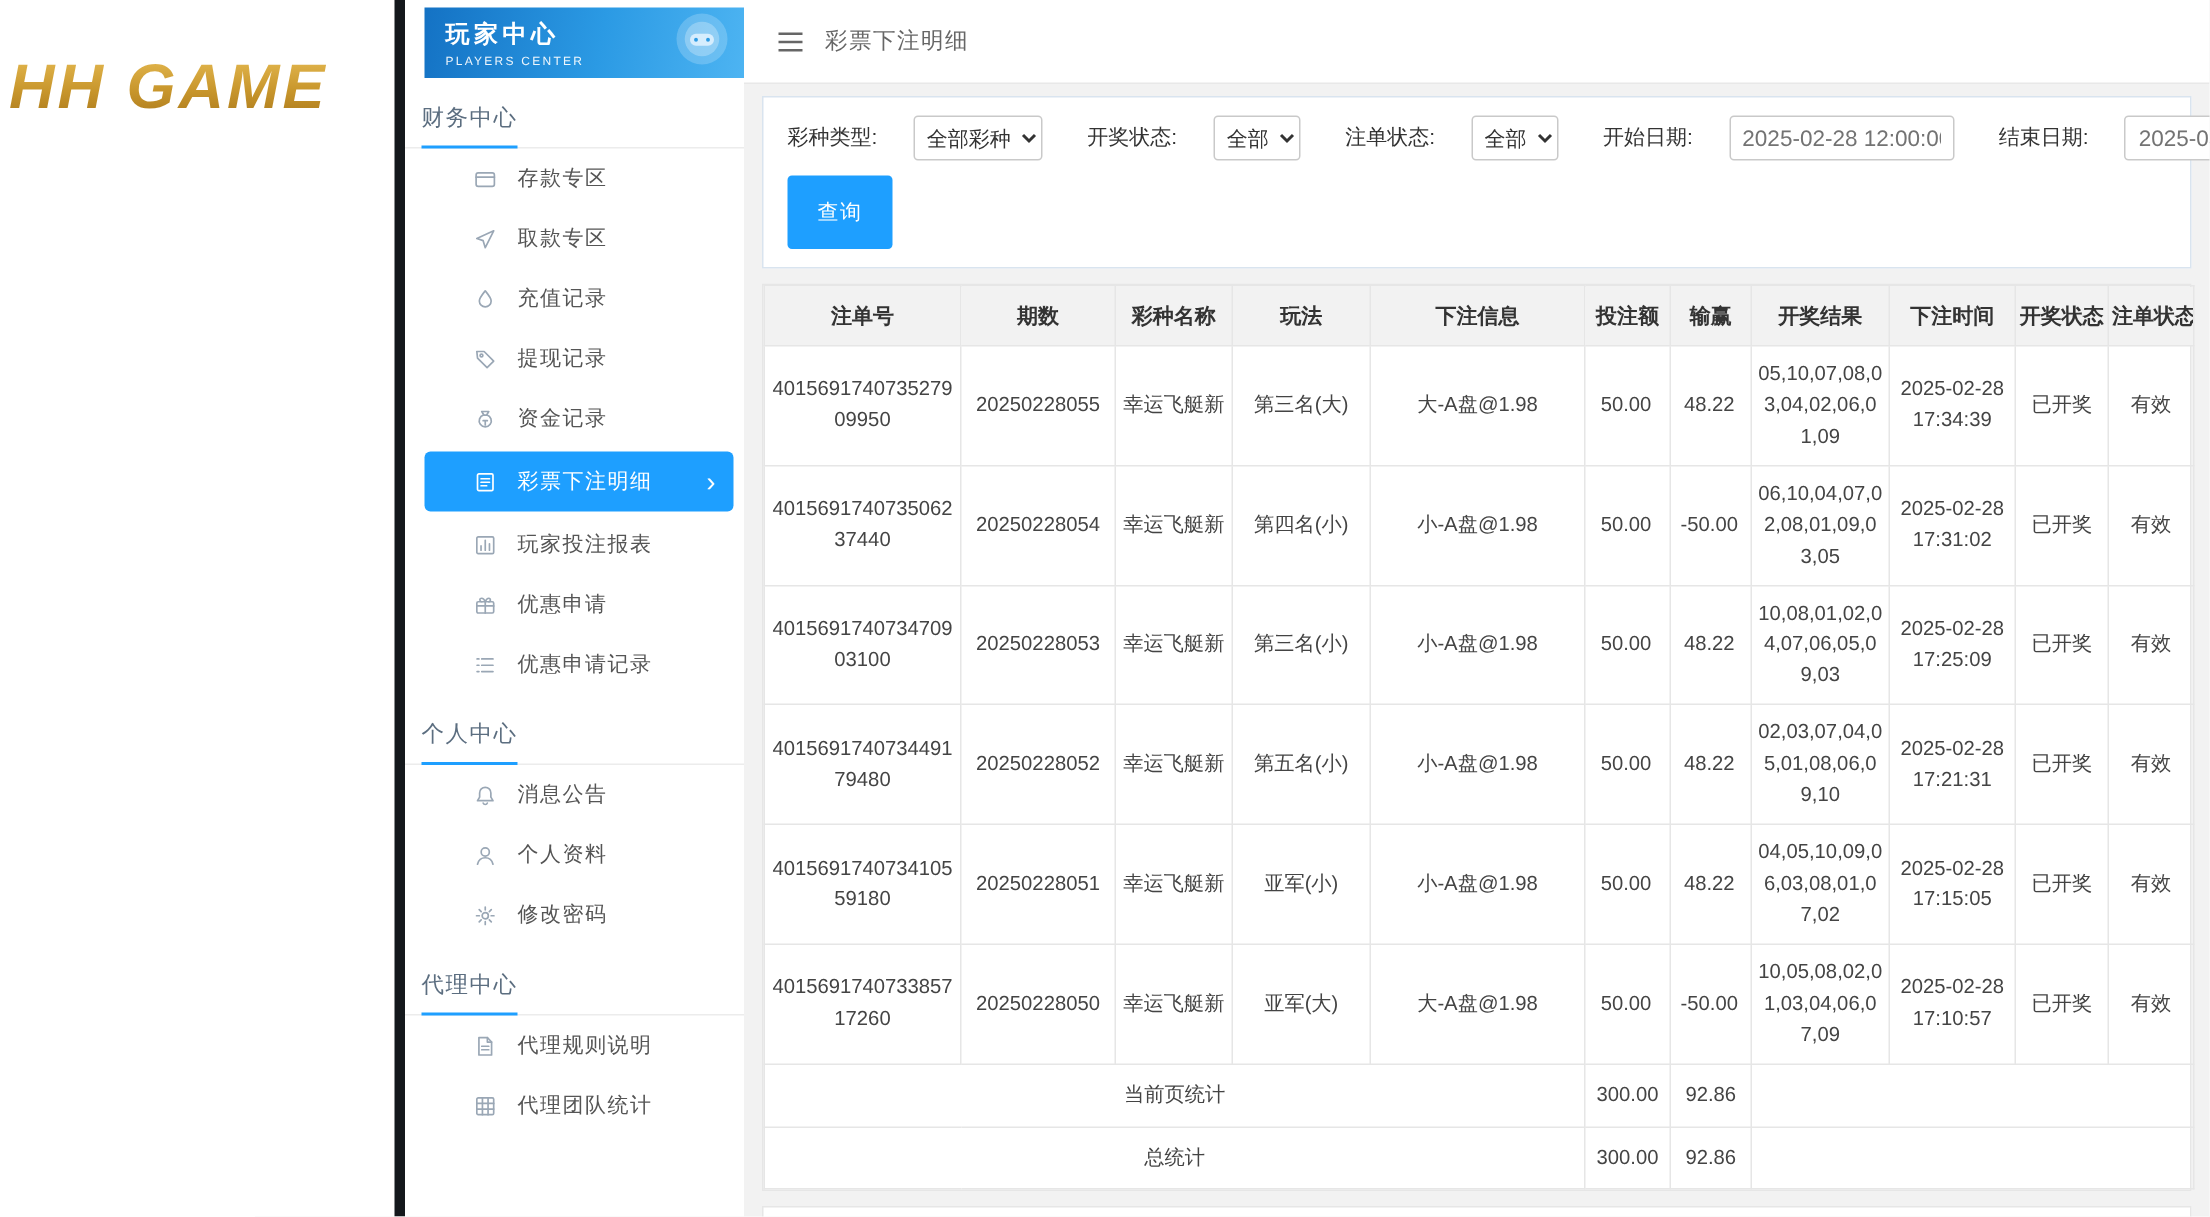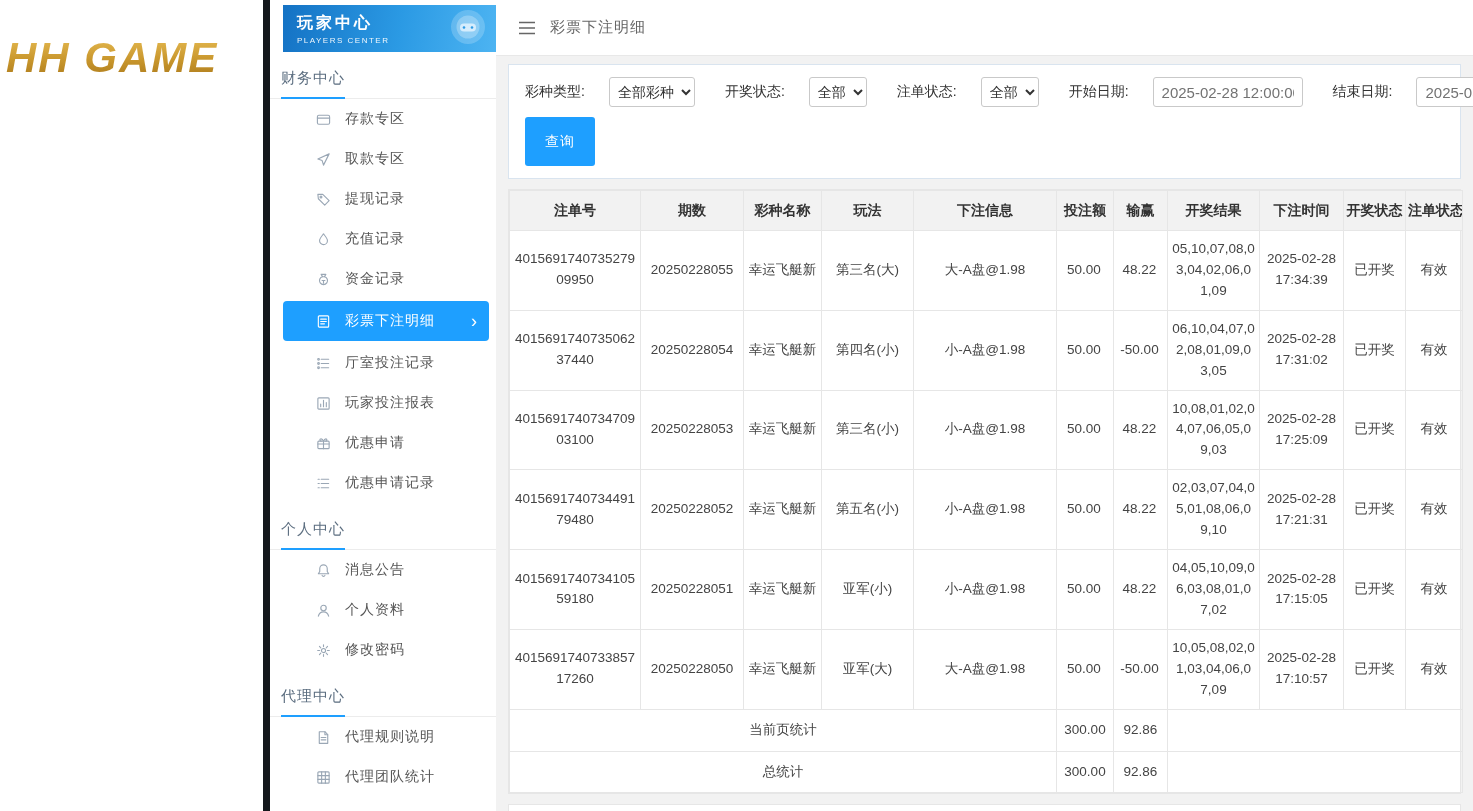--- a/index.html
+++ b/index.html
@@ -111,64 +111,53 @@
           <span class="mi">
             <svg width="15" height="15" viewBox="0 0 16 16" fill="none" stroke="currentColor" stroke-width="1.2" stroke-linecap="round" stroke-linejoin="round">
               <path d="M14 2 2 7.5l4.5 1.5L8 14l6-12z"></path>
             </svg>
           </span>
           <span class="mlabel">取款专区</span>
         </div>
         <div class="mitem">
           <span class="mi">
             <svg width="15" height="15" viewBox="0 0 16 16" fill="none" stroke="currentColor" stroke-width="1.2" stroke-linecap="round" stroke-linejoin="round">
+              <path d="M8 2c2.3 2.9 4.2 5 4.2 7.2a4.2 4.2 0 1 1-8.4 0C3.8 7 5.7 4.9 8 2z"></path>
+            </svg>
+          </span>
+          <span class="mlabel">充值记录</span>
+        </div>
+        <div class="mitem">
+          <span class="mi">
+            <svg width="15" height="15" viewBox="0 0 16 16" fill="none" stroke="currentColor" stroke-width="1.2" stroke-linecap="round" stroke-linejoin="round">
               <path d="M2 2.5h5.2L14 9.3 9.3 14 2.5 7.2z"></path>
               <circle cx="5.3" cy="5.3" r="1"></circle>
             </svg>
           </span>
           <span class="mlabel">提现记录</span>
-        </div>
-        <div class="mitem">
-          <span class="mi">
-            <svg width="15" height="15" viewBox="0 0 16 16" fill="none" stroke="currentColor" stroke-width="1.2" stroke-linecap="round" stroke-linejoin="round">
-              <path d="M8 2c2.3 2.9 4.2 5 4.2 7.2a4.2 4.2 0 1 1-8.4 0C3.8 7 5.7 4.9 8 2z"></path>
-            </svg>
-          </span>
-          <span class="mlabel">充值记录</span>
         </div>
         <div class="mitem">
           <span class="mi">
             <svg width="15" height="15" viewBox="0 0 16 16" fill="none" stroke="currentColor" stroke-width="1.2" stroke-linecap="round" stroke-linejoin="round">
               <path d="M5.5 2.5h5L9 5H7z"></path>
               <path d="M6.8 5a4.3 4.3 0 1 0 2.4 0"></path>
               <path d="M6.5 9h3M8 9v3"></path>
             </svg>
           </span>
           <span class="mlabel">资金记录</span>
         </div>
         <div class="mitem active">
           <span class="mi">
             <svg width="15" height="15" viewBox="0 0 16 16" fill="none" stroke="currentColor" stroke-width="1.2" stroke-linecap="round" stroke-linejoin="round">
               <rect x="2.5" y="2" width="11" height="12" rx="1"></rect>
               <path d="M5 5.5h6M5 8h6M5 10.5h4"></path>
             </svg>
           </span>
           <span class="mlabel">彩票下注明细</span>
           <span class="chev">›</span>
-        </div>
-        <div class="mitem">
-          <span class="mi">
-            <svg width="15" height="15" viewBox="0 0 16 16" fill="none" stroke="currentColor" stroke-width="1.2" stroke-linecap="round" stroke-linejoin="round">
-              <path d="M5.5 3.5h8M5.5 8h8M5.5 12.5h8"></path>
-              <circle cx="2.7" cy="3.5" r="0.9"></circle>
-              <circle cx="2.7" cy="8" r="0.9"></circle>
-              <circle cx="2.7" cy="12.5" r="0.9"></circle>
-            </svg>
-          </span>
-          <span class="mlabel">厅室投注记录</span>
         </div>
         <div class="mitem">
           <span class="mi">
             <svg width="15" height="15" viewBox="0 0 16 16" fill="none" stroke="currentColor" stroke-width="1.2" stroke-linecap="round" stroke-linejoin="round">
               <rect x="2" y="2" width="12" height="12" rx="1"></rect>
               <path d="M5 11.5V8.5M8 11.5V4.5M11 11.5V7"></path>
             </svg>
           </span>
           <span class="mlabel">玩家投注报表</span>
         </div>

